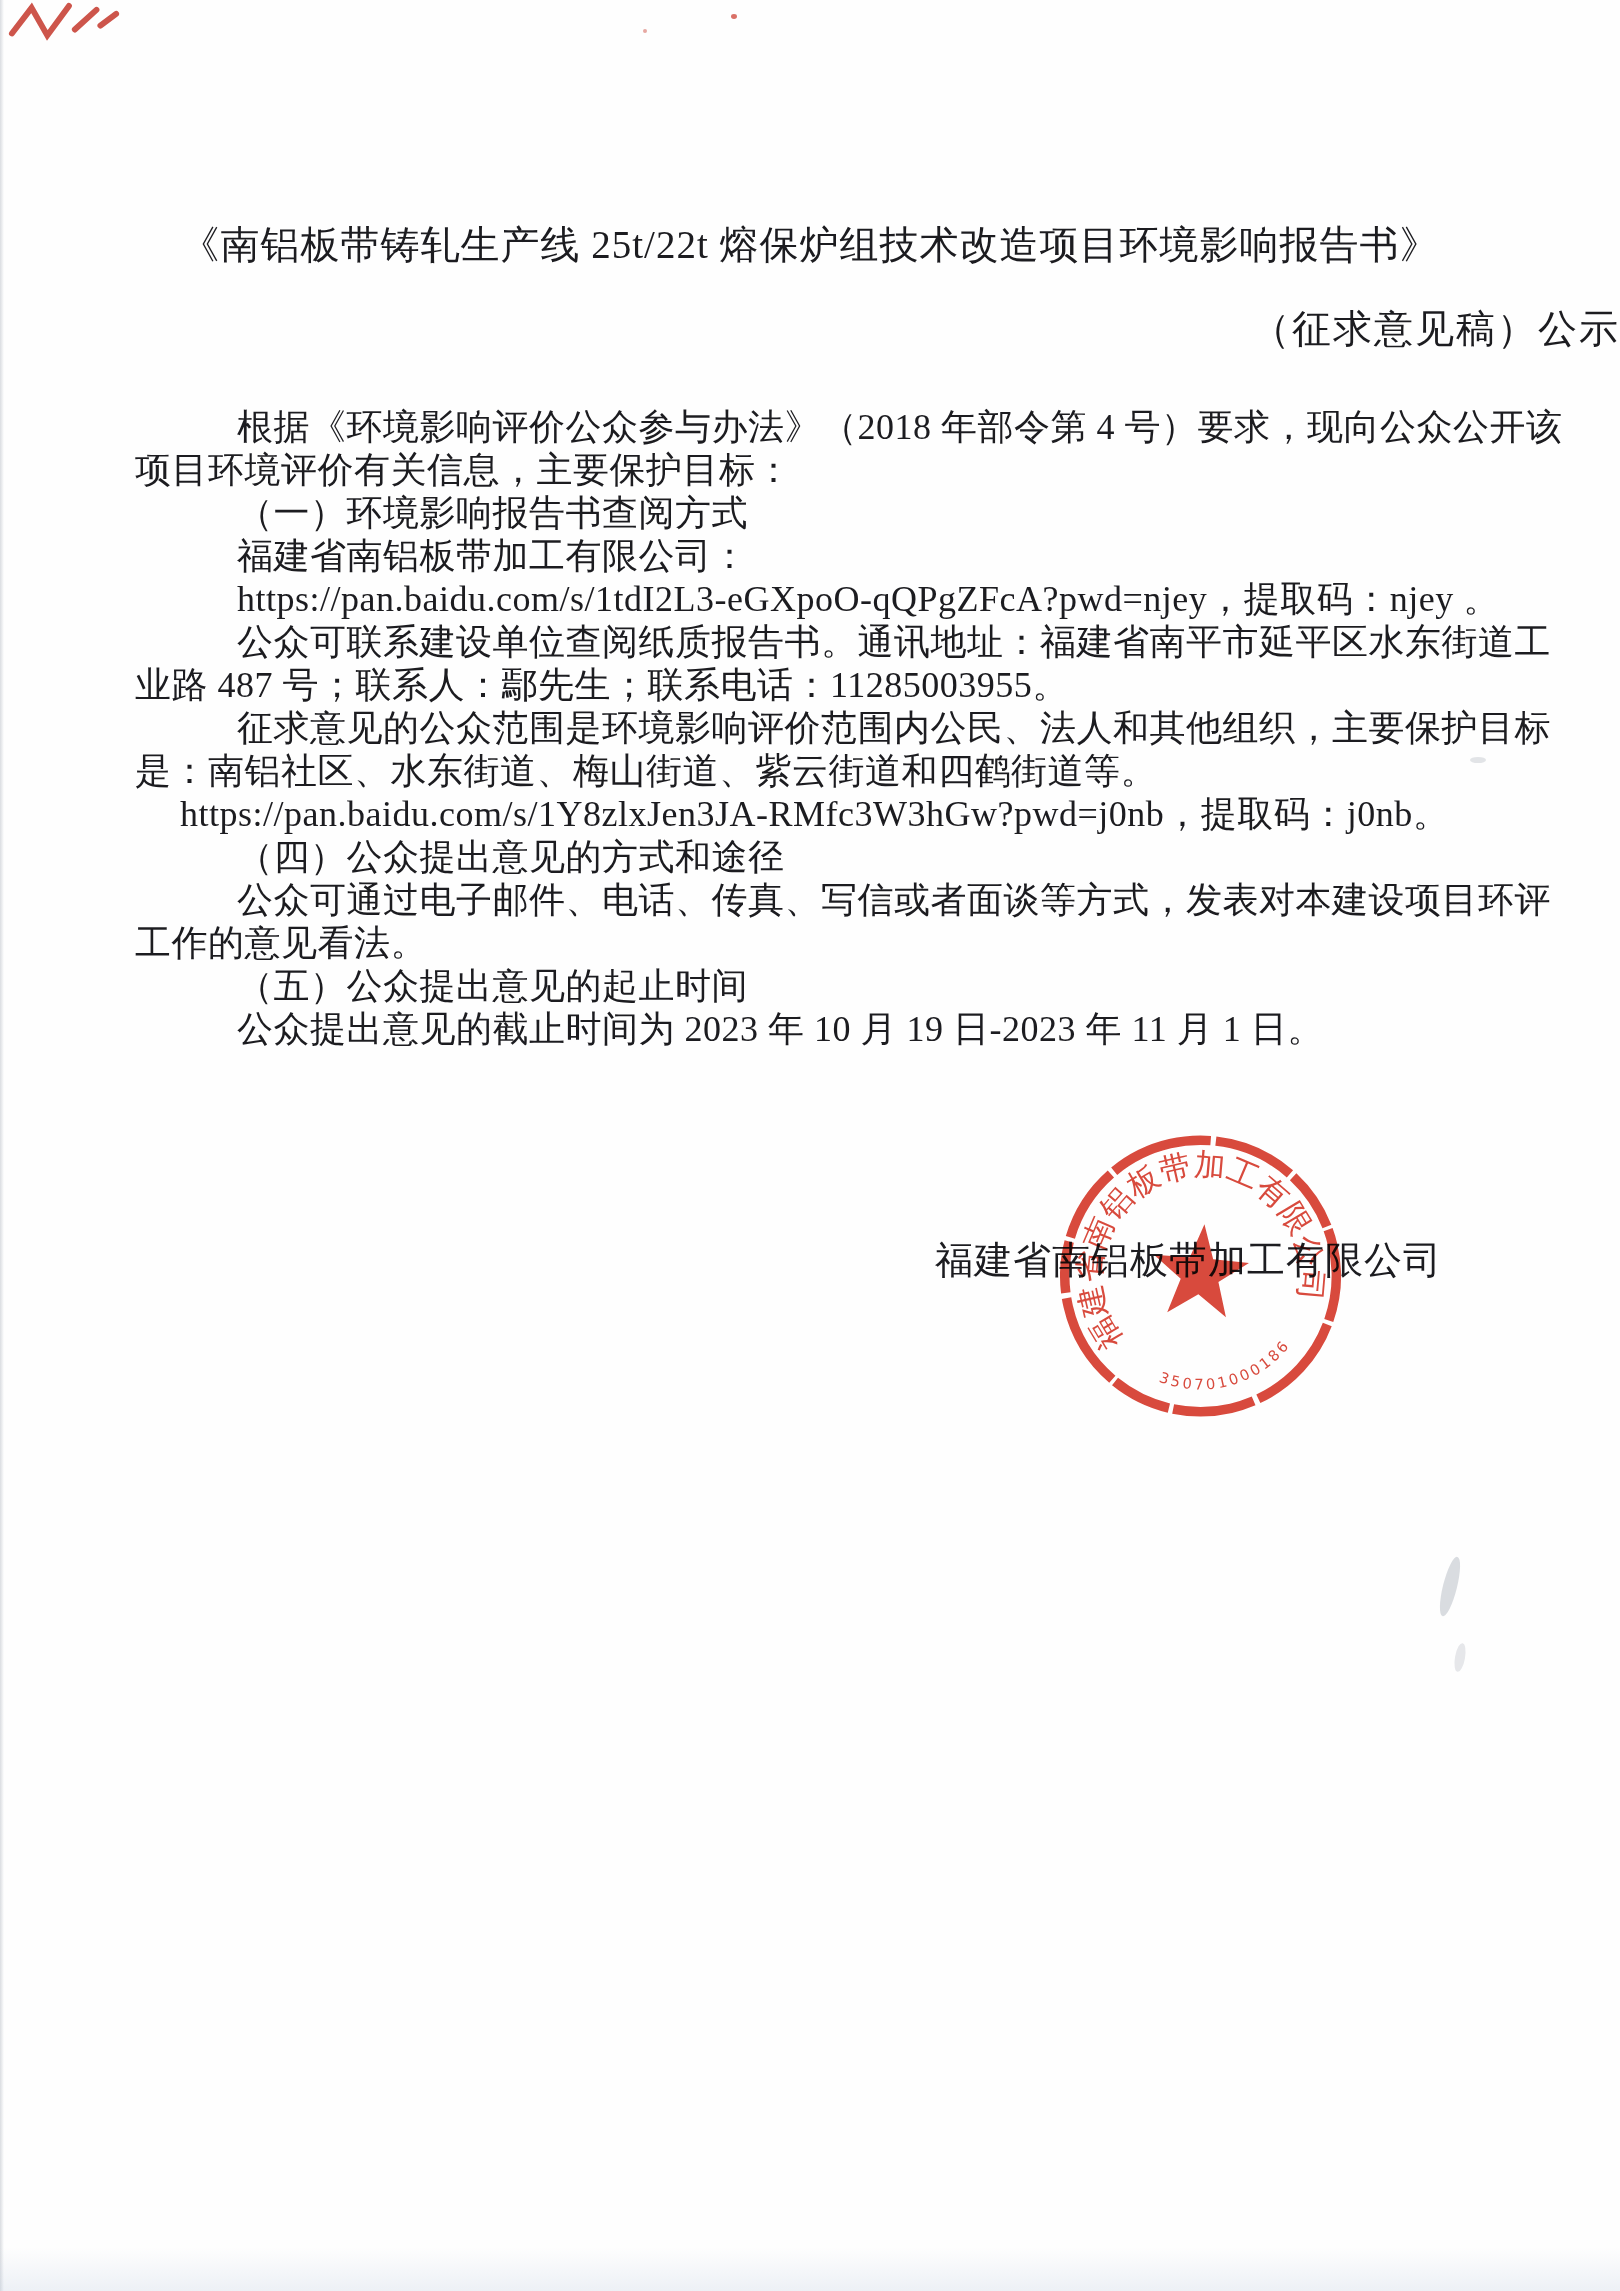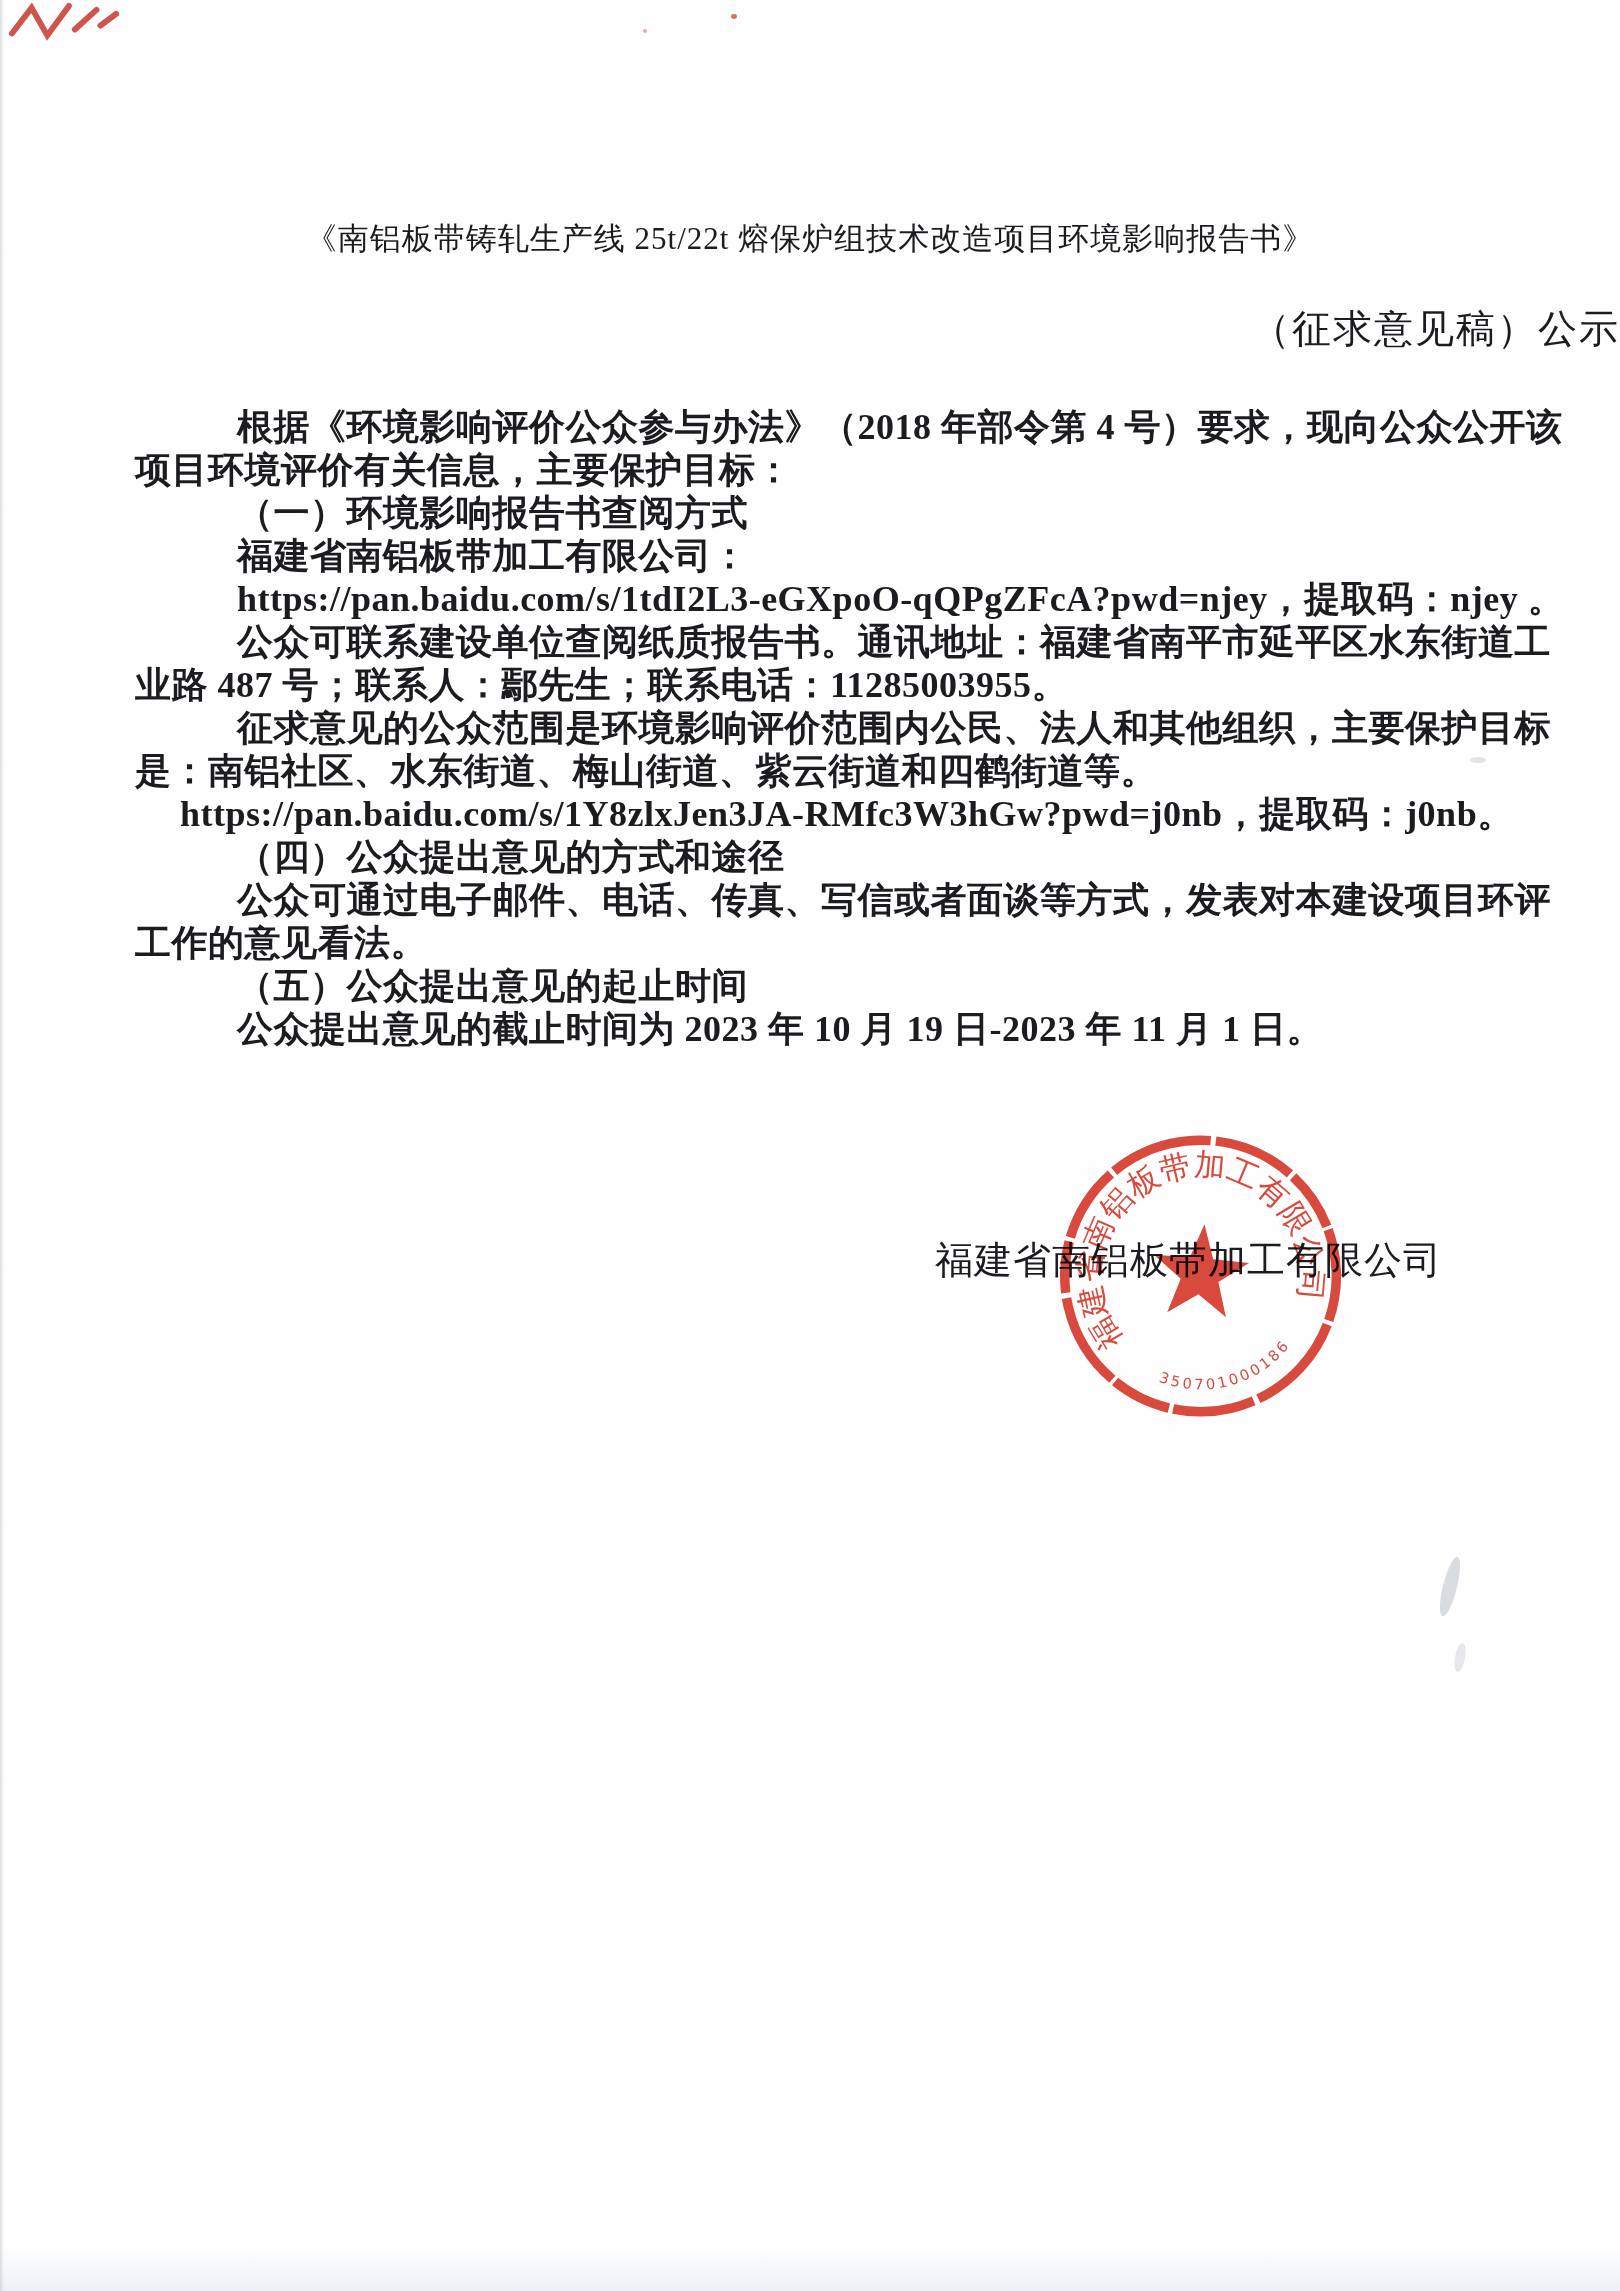--- a/index.html
+++ b/index.html
@@ -12,31 +12,31 @@
     font-family:"Liberation Serif","DejaVu Serif",serif;
     color:#1c1c20;
   }
   
   .edge-left{position:absolute;left:0;top:0;width:3.9px;height:100%;
     background:linear-gradient(to right,rgba(150,158,170,.35),rgba(150,158,170,0));}
   .edge-bottom{position:absolute;left:0;bottom:0;width:100%;height:45px;
     background:linear-gradient(to top,rgba(196,208,226,.30),rgba(196,208,226,0));}
   .title{
     position:absolute;left:0;top:218px;width:100%;
-    text-align:center;font-size:31px;letter-spacing:1px;white-space:nowrap;
+    text-align:center;font-size:39px;letter-spacing:1px;white-space:nowrap;
   }
   .subtitle{
     position:absolute;left:0;top:302px;width:100%;
     text-align:right;font-size:39px;letter-spacing:2px;
   }
   .body-text{
     position:absolute;left:135px;top:406px;width:1362px;
     font-size:36px;line-height:43px;letter-spacing:0.5px;
   }
-  .line{white-space:nowrap;font-weight:bold;}
+  .line{white-space:nowrap;}
   .ind{padding-left:102px;}
   .ind-sm{padding-left:45px;}
   .signature{
     position:absolute;top:1235px;right:178px;
     font-size:38px;letter-spacing:1px;white-space:nowrap;
   }
   .stamp{
     position:absolute;left:1037px;top:1129px;width:327px;height:294px;
     mix-blend-mode:multiply;opacity:.93;
     transform:rotate(-13deg);

